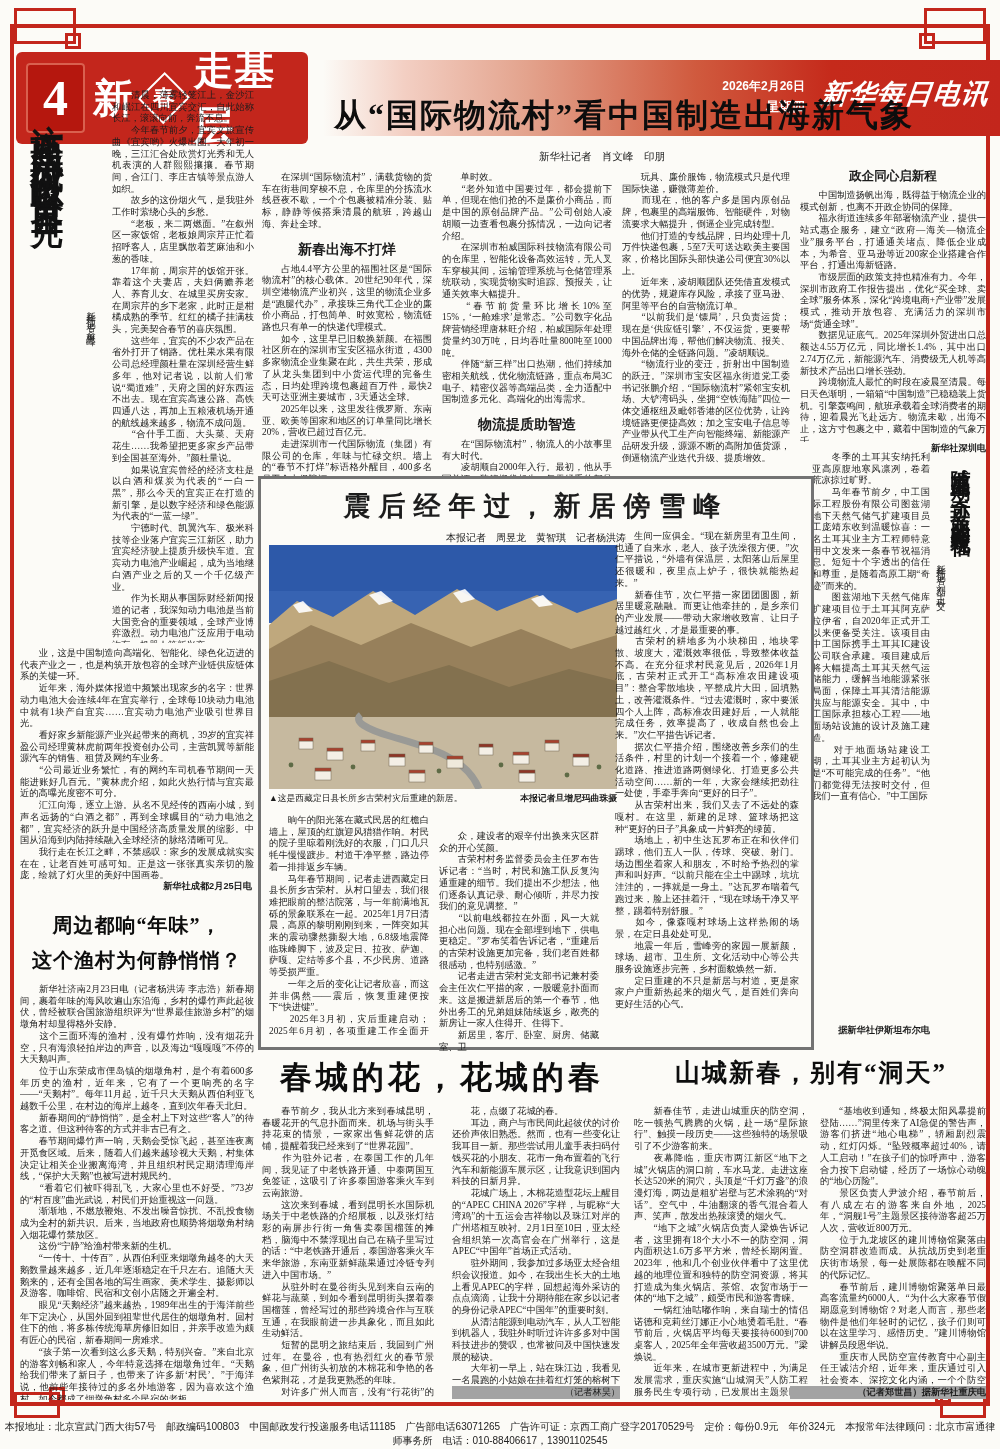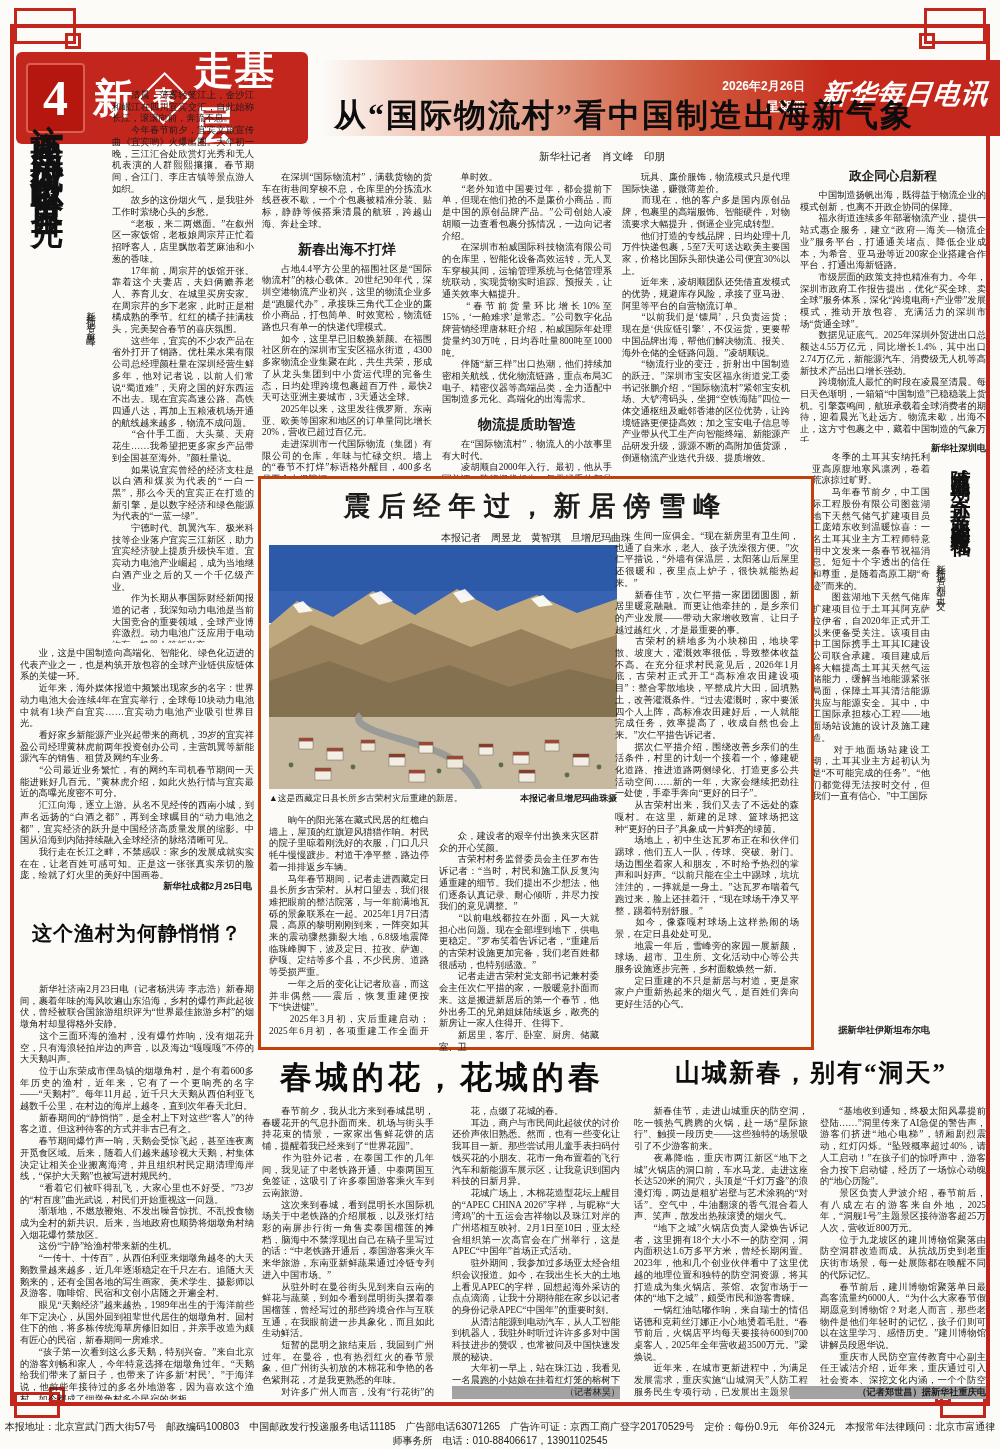--- a/index.html
+++ b/index.html
@@ -33,21 +33,21 @@
   .p{font-size:9.3px;line-height:1.26;text-align:justify;white-space:pre-line;margin:0;}
   .subh{font-size:14px;font-weight:700;text-align:center;margin:10px 0 5px 0;
         font-family:"Liberation Sans",sans-serif;}
   .dateline{font-weight:700;font-size:9.2px;font-family:"Liberation Sans",sans-serif;
         text-align:right;background:#fcfbf7;}
   .vhead{writing-mode:vertical-rl;font-weight:900;font-family:"Liberation Serif",serif;color:#111;}
   .vby{writing-mode:vertical-rl;font-size:9.5px;letter-spacing:3px;color:#222;}
   .hl{font-weight:900;color:#0d0d0d;text-align:center;font-family:"Liberation Serif",serif;}
   .col{position:absolute;overflow:hidden;}
   
-  #qb{position:absolute;left:258px;top:476px;width:550px;height:568px;border:3px solid #c2410c;
+  #qb{position:absolute;left:258px;top:476px;width:550px;height:568px;border:3px solid #737373;
       box-sizing:content-box;background:#fcfbf7;}
   .qb-h{margin-top:9px;text-align:center;font-size:27px;font-weight:900;letter-spacing:8px;}
   .qb-by{text-align:center;font-size:10px;margin-top:7px;}
   .qb-cap{position:absolute;left:8px;top:314px;width:348px;font-size:8.8px;
           display:flex;justify-content:space-between;}
   .qb-cap .cr{font-weight:700;font-family:"Liberation Sans",sans-serif;}
   .credit{position:absolute;font-size:9.2px;text-align:right;background:#a3a3a3;}
   #ft{position:absolute;left:0;top:1420px;width:1000px;text-align:center;font-size:10px;
       color:#222;font-family:"Liberation Sans",sans-serif;}
 </style>
@@ -109,20 +109,21 @@
 　　近年来，海外媒体报道中频繁出现家乡的名字：世界动力电池大会连续4年在宜宾举行，全球每10块动力电池中就有1块产自宜宾……宜宾动力电池产业吸引世界目光。
 　　看好家乡新能源产业兴起带来的商机，39岁的宜宾祥盈公司经理黄林虎前两年投资创办公司，主营凯翼等新能源汽车的销售、租赁及网约车业务。
 　　“公司最近业务繁忙，有的网约车司机春节期间一天能进账好几百元。”黄林虎介绍，如此火热行情与宜宾最近的高曝光度密不可分。
 　　汇江向海，逐立上游。从名不见经传的西南小城，到声名远扬的“白酒之都”，再到全球瞩目的“动力电池之都”，宜宾经济的跃升是中国经济高质量发展的缩影。中国从沿海到内陆持续融入全球经济的脉络清晰可见。
 　　我行走在长江之畔，不禁感叹：家乡的发展成就实实在在，让老百姓可感可知。正是这一张张真实亲切的脸庞，绘就了灯火里的美好中国画卷。</div>
   </div>
   <div class="dateline" style="position:absolute;right:2px;top:792px;width:150px;">新华社成都2月25日电</div>
 </div>
 
 <div class="abs" style="left:20px;top:912px;width:234px;height:490px;">
+  <div class="hl" style="font-size:20px;letter-spacing:1px;">周边都响“年味”，</div>
   <div class="hl" style="font-size:20px;letter-spacing:1px;margin-top:8px;">这个渔村为何静悄悄？</div>
   <div class="col" style="left:0;top:72px;width:234px;height:416px;">
     <div class="p">　　新华社济南2月23日电（记者杨洪涛 李志浩）新春期间，裹着年味的海风吹遍山东沿海，乡村的爆竹声此起彼伏，曾经被联合国旅游组织评为“世界最佳旅游乡村”的烟墩角村却显得格外安静。
 　　这个三面环海的渔村，没有爆竹炸响，没有烟花升空，只有海浪轻拍岸边的声音，以及海边“嘎嘎嘎”不停的大天鹅叫声。
 　　位于山东荣成市俚岛镇的烟墩角村，是个有着600多年历史的渔村，近年来，它有了一个更响亮的名字——“天鹅村”。每年11月起，近千只大天鹅从西伯利亚飞越数千公里，在村边的海岸上越冬，直到次年春天北归。
 　　新春期间的“静悄悄”，是全村上下对这些“客人”的待客之道。但这种待客的方式并非古已有之。
 　　春节期间爆竹声一响，天鹅会受惊飞起，甚至连夜离开觅食区域。后来，随着人们越来越珍视大天鹅，村集体决定让相关企业搬离海湾，并且组织村民定期清理海岸线，“保护大天鹅”也被写进村规民约。
 　　“看着它们被吓得乱飞，大家心里也不好受。”73岁的“村百度”曲光武说，村民们开始重视这一问题。
 　　渐渐地，不燃放鞭炮、不发出噪音惊扰、不乱投食物成为全村的新共识。后来，当地政府也顺势将烟墩角村纳入烟花爆竹禁放区。
 　　这份“宁静”给渔村带来新的生机。
@@ -177,21 +178,21 @@
 　　马年春节前夕，中工国际工程股份有限公司图兹湖地下天然气储气扩建项目员工庞靖东收到温暖惊喜：一名土耳其业主方工程师特意用中文发来一条春节祝福消息。短短十个字透出的信任和尊重，是随着高原工期“奇迹”而来的。
 　　图兹湖地下天然气储库扩建项目位于土耳其阿克萨拉伊省，自2020年正式开工以来便备受关注。该项目由中工国际携手土耳其IC建设公司联合承建。项目建成后将大幅提高土耳其天然气运储能力，缓解当地能源紧张局面，保障土耳其清洁能源供应与能源安全。其中，中工国际承担核心工程——地面场站设施的设计及施工建造。
 　　对于地面场站建设工期，土耳其业主方起初认为是“不可能完成的任务”。“他们都觉得无法按时交付，但我们一直有信心。”中工国际</div>
 </div>
 <div class="dateline" style="position:absolute;left:802px;top:1024px;width:128px;">据新华社伊斯坦布尔电</div>
 <div class="vby" style="position:absolute;left:934px;top:556px;height:170px;">新华社记者 刘磊 王科文</div>
 <div class="vhead" style="position:absolute;left:948px;top:454px;height:354px;font-size:20px;letter-spacing:3px;">随高原工期“奇迹”而来的新春祝福</div>
 
 <div id="qb">
   <div class="qb-h">震后经年过，新居傍雪峰</div>
-  <div class="qb-by">本报记者　周昱龙　黄智琪　旦增尼玛曲珠</div>
+  <div class="qb-by">本报记者　周昱龙　黄智琪　记者杨洪涛</div>
   <div class="abs" style="left:8px;top:66px;width:348px;height:244px;">
     <svg viewBox="0 0 348 244" width="348" height="244">
       <rect width="348" height="78" fill="#2d59a9"></rect>
       <rect y="46" width="348" height="32" fill="#3f6cba" opacity="0.55"></rect>
       <path d="M0,80 L28,56 L64,72 L104,46 L146,70 L188,44 L228,66 L268,50 L308,68 L348,54 L348,130 L0,130 Z" fill="#bfa87d"></path>
       <g fill="#ffffff" opacity="0.9">
         <path d="M100,50 L112,46 L124,56 L110,60 Z"></path>
         <path d="M184,48 L196,44 L206,54 L192,58 Z"></path>
         <path d="M262,54 L274,50 L284,60 L270,62 Z"></path>
         <path d="M24,60 L34,56 L44,66 L30,68 Z"></path>

